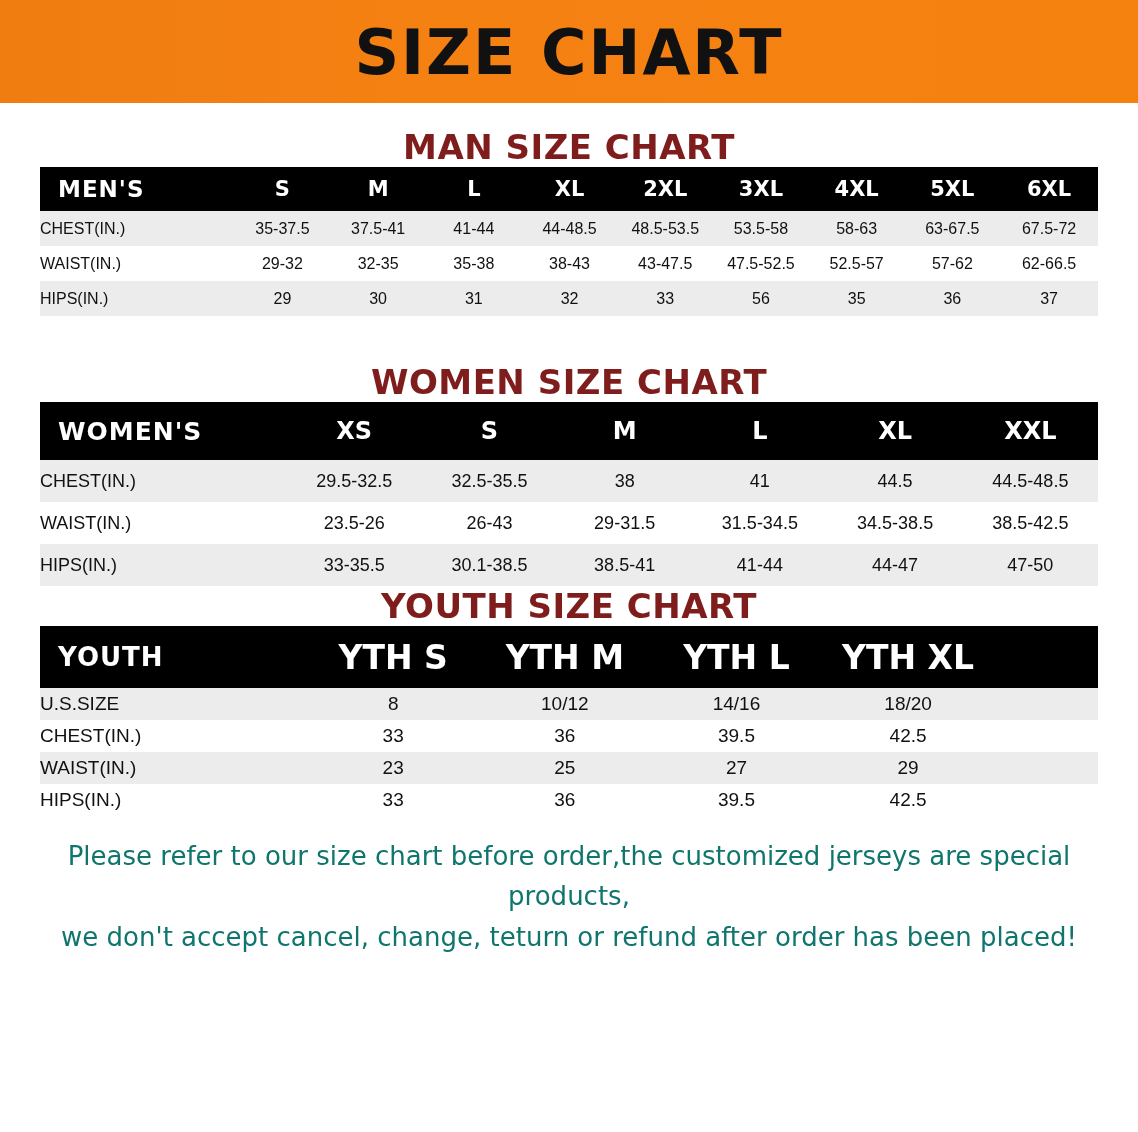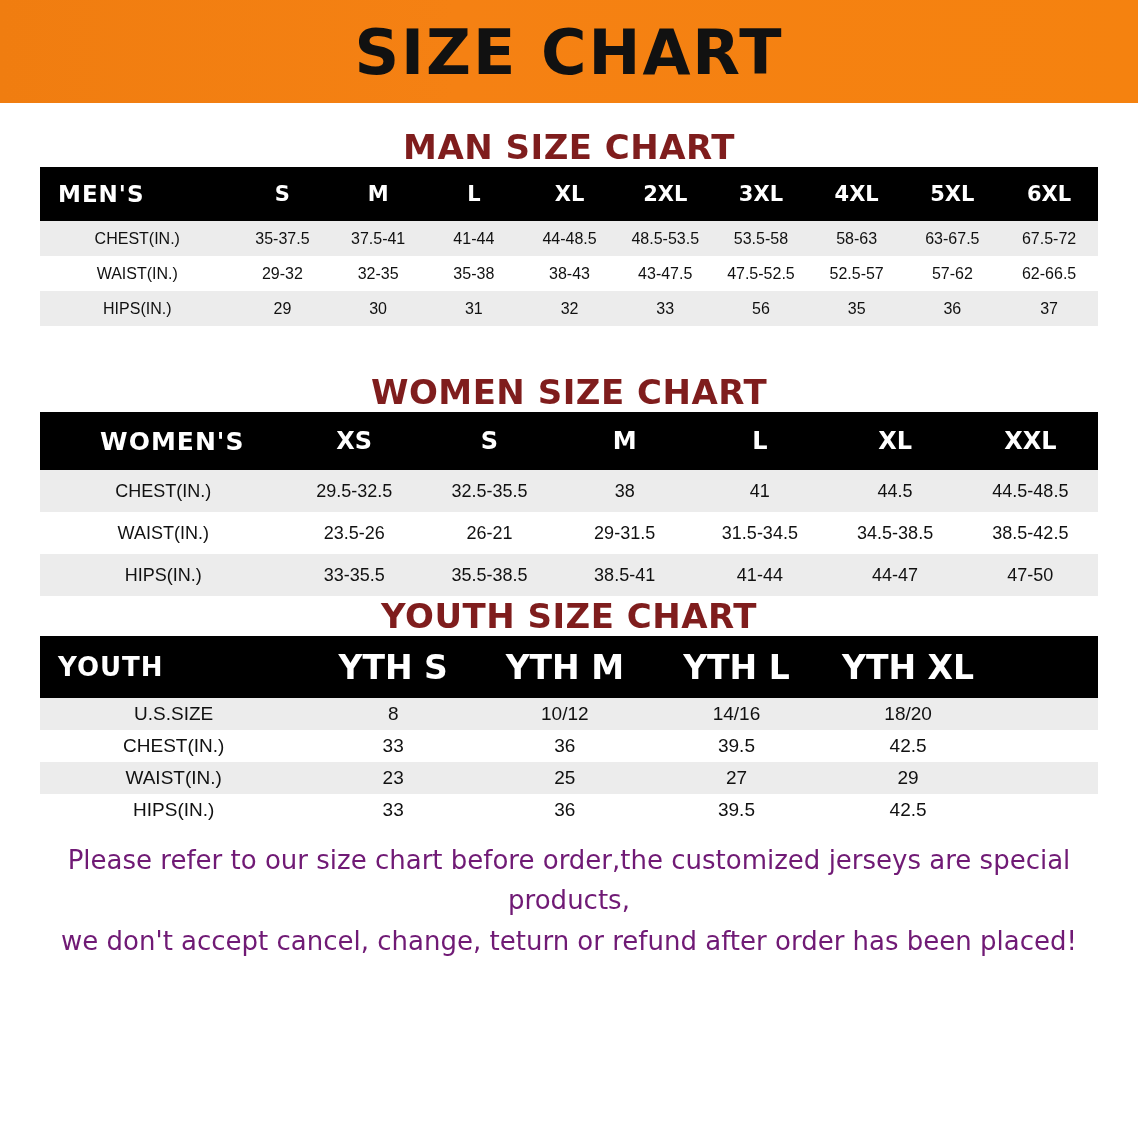--- a/index.html
+++ b/index.html
@@ -72,50 +72,50 @@
     color: #ffffff;
     font-weight: bold;
     font-family: "DejaVu Sans", sans-serif;
   }
   .hdr-row td.first-col {
     text-align: left;
     padding-left: 18px;
     letter-spacing: 1px;
   }
   .row-label {
-    text-align: center;
+    text-align: left;
     color: #111111;
   }
   .band-a td { background: #ececec; }
   .band-b td { background: #ffffff; }
 
   
-  .men-tbl .hdr-row td { height: 54px; font-size: 21px; }
+  .men-tbl .hdr-row td { height: 44px; font-size: 21px; }
   .men-tbl .hdr-row td.first-col { font-size: 23px; }
   .men-tbl td { height: 35px; font-size: 16px; }
   .men-tbl .row-label { font-size: 16px; }
 
   
-  .women-tbl .hdr-row td { height: 58px; font-size: 24px; text-align: center; }
+  .women-tbl .hdr-row td { height: 58px; font-size: 24px; }
   .women-tbl .hdr-row td.first-col { font-size: 25px; }
   .women-tbl td { height: 42px; font-size: 18px; }
   .women-tbl .row-label { font-size: 18px; }
 
   
   .youth-tbl .hdr-row td { height: 62px; font-size: 33px; }
   .youth-tbl .hdr-row td.first-col { font-size: 26px; }
   .youth-tbl td { height: 32px; font-size: 19px; }
   .youth-tbl .row-label { font-size: 19px; }
 
   
   .note {
-    margin: 14px auto 0;
+    margin: 20px auto 0;
     width: 1060px;
     text-align: center;
-    color: #701a75;
+    color: #0f766e;
     font-family: "DejaVu Sans", sans-serif;
     font-size: 26px;
     line-height: 1.55;
   }
   .note span { display: block; }
 </style>
 </head>
 <body>
 
 <div class="page">
@@ -198,30 +198,30 @@
         <td>29.5-32.5</td>
         <td>32.5-35.5</td>
         <td>38</td>
         <td>41</td>
         <td>44.5</td>
         <td>44.5-48.5</td>
       </tr>
       <tr class="band-b">
         <td class="row-label">WAIST(IN.)</td>
         <td>23.5-26</td>
-        <td>26-21</td>
+        <td>26-43</td>
         <td>29-31.5</td>
         <td>31.5-34.5</td>
         <td>34.5-38.5</td>
         <td>38.5-42.5</td>
       </tr>
       <tr class="band-a">
         <td class="row-label">HIPS(IN.)</td>
         <td>33-35.5</td>
-        <td>35.5-38.5</td>
+        <td>30.1-38.5</td>
         <td>38.5-41</td>
         <td>41-44</td>
         <td>44-47</td>
         <td>47-50</td>
       </tr>
     </tbody>
       </table>
   </div>
 
   <div class="section-title youth-title">YOUTH SIZE CHART</div>

